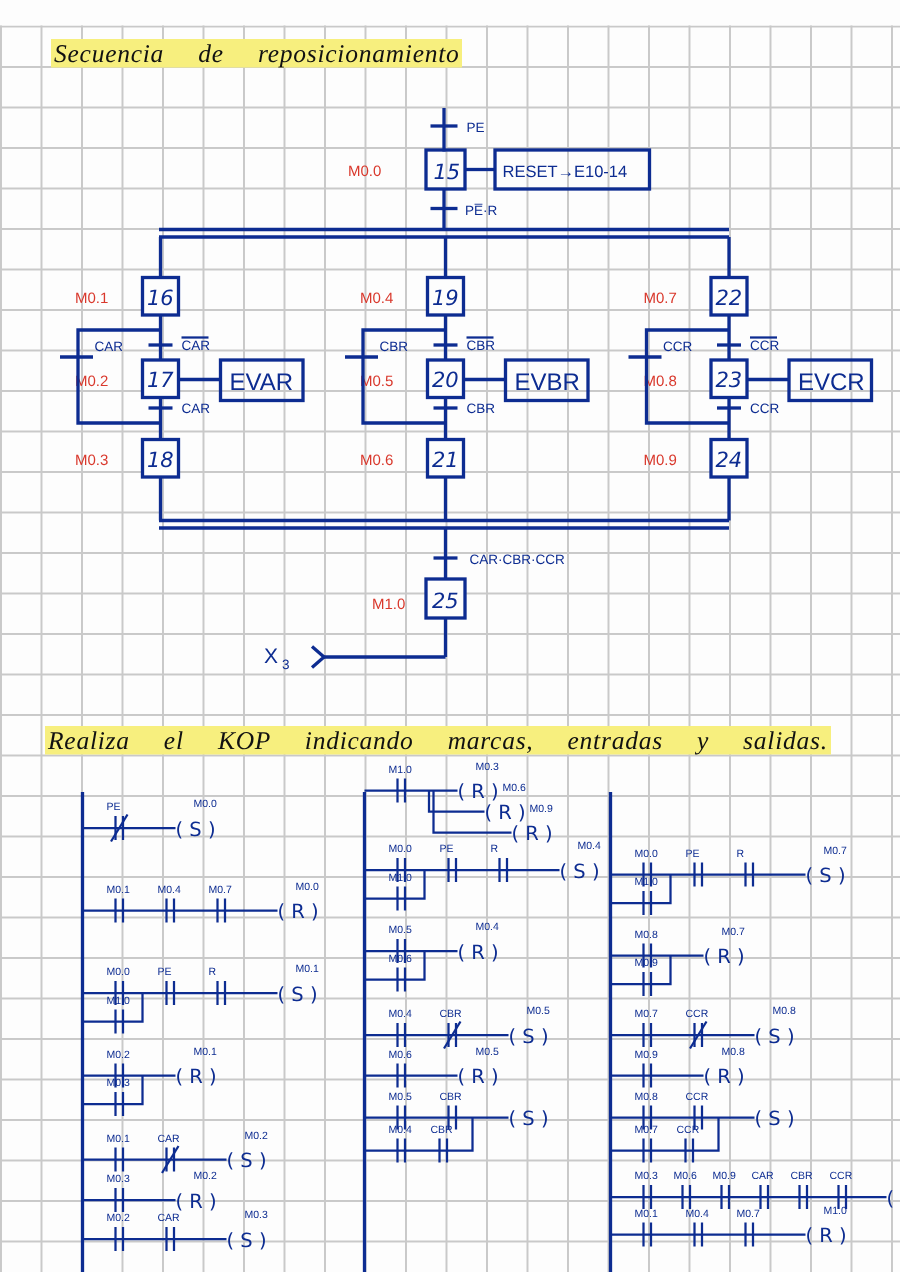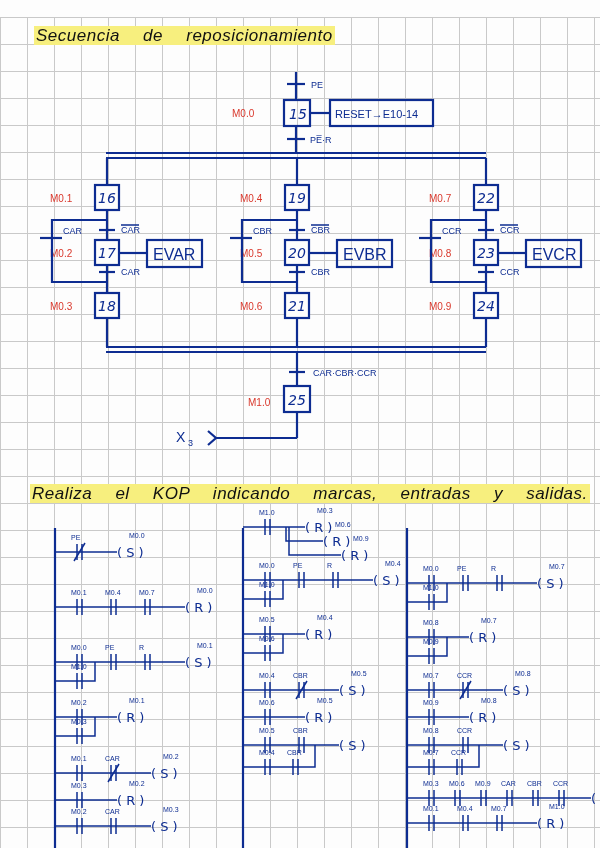--- a/index.html
+++ b/index.html
@@ -3,21 +3,21 @@
 <meta charset="utf-8">
 <style>
   html,body{margin:0;padding:0;}
   body{width:600px;height:848px;position:relative;overflow:hidden;background:#fdfdfd;
     font-family:"DejaVu Sans",sans-serif;}
   .grid{position:absolute;left:0;top:17px;width:600px;height:831px;
     background-image:
       linear-gradient(to right,#c9c9c9 1px,transparent 1px),
       linear-gradient(to bottom,#c9c9c9 1px,transparent 1px);
     background-size:27px 27px;background-position:27px 0;}
-  .title{position:absolute;font-family:Liberation Sans, sans-serif;font-style:italic;color:#111;
+  .title{position:absolute;font-family:Liberation Serif, serif;font-style:italic;color:#111;
     font-size:17px;letter-spacing:0.5px;word-spacing:18px;white-space:nowrap;}
   .title .hl{background:#f7ef7e;padding:0 2px;}
   svg{position:absolute;left:0;top:0;}
   .ink{stroke:#0d2c91;fill:none;stroke-width:2.2;}
   .thin{stroke:#0d2c91;fill:none;stroke-width:1.5;}
   .txt{fill:#0d2c91;font-family:"Liberation Sans",sans-serif;}
   .red{fill:#d9382c;font-family:"Liberation Sans",sans-serif;font-size:10px;}
   .step{fill:#0d2c91;font-family:"DejaVu Sans",sans-serif;font-style:italic;font-size:14px;}
   .act{fill:#0d2c91;font-family:"Liberation Sans",sans-serif;font-size:16px;}
   .lbl{fill:#0d2c91;font-family:"Liberation Sans",sans-serif;font-size:9px;}

